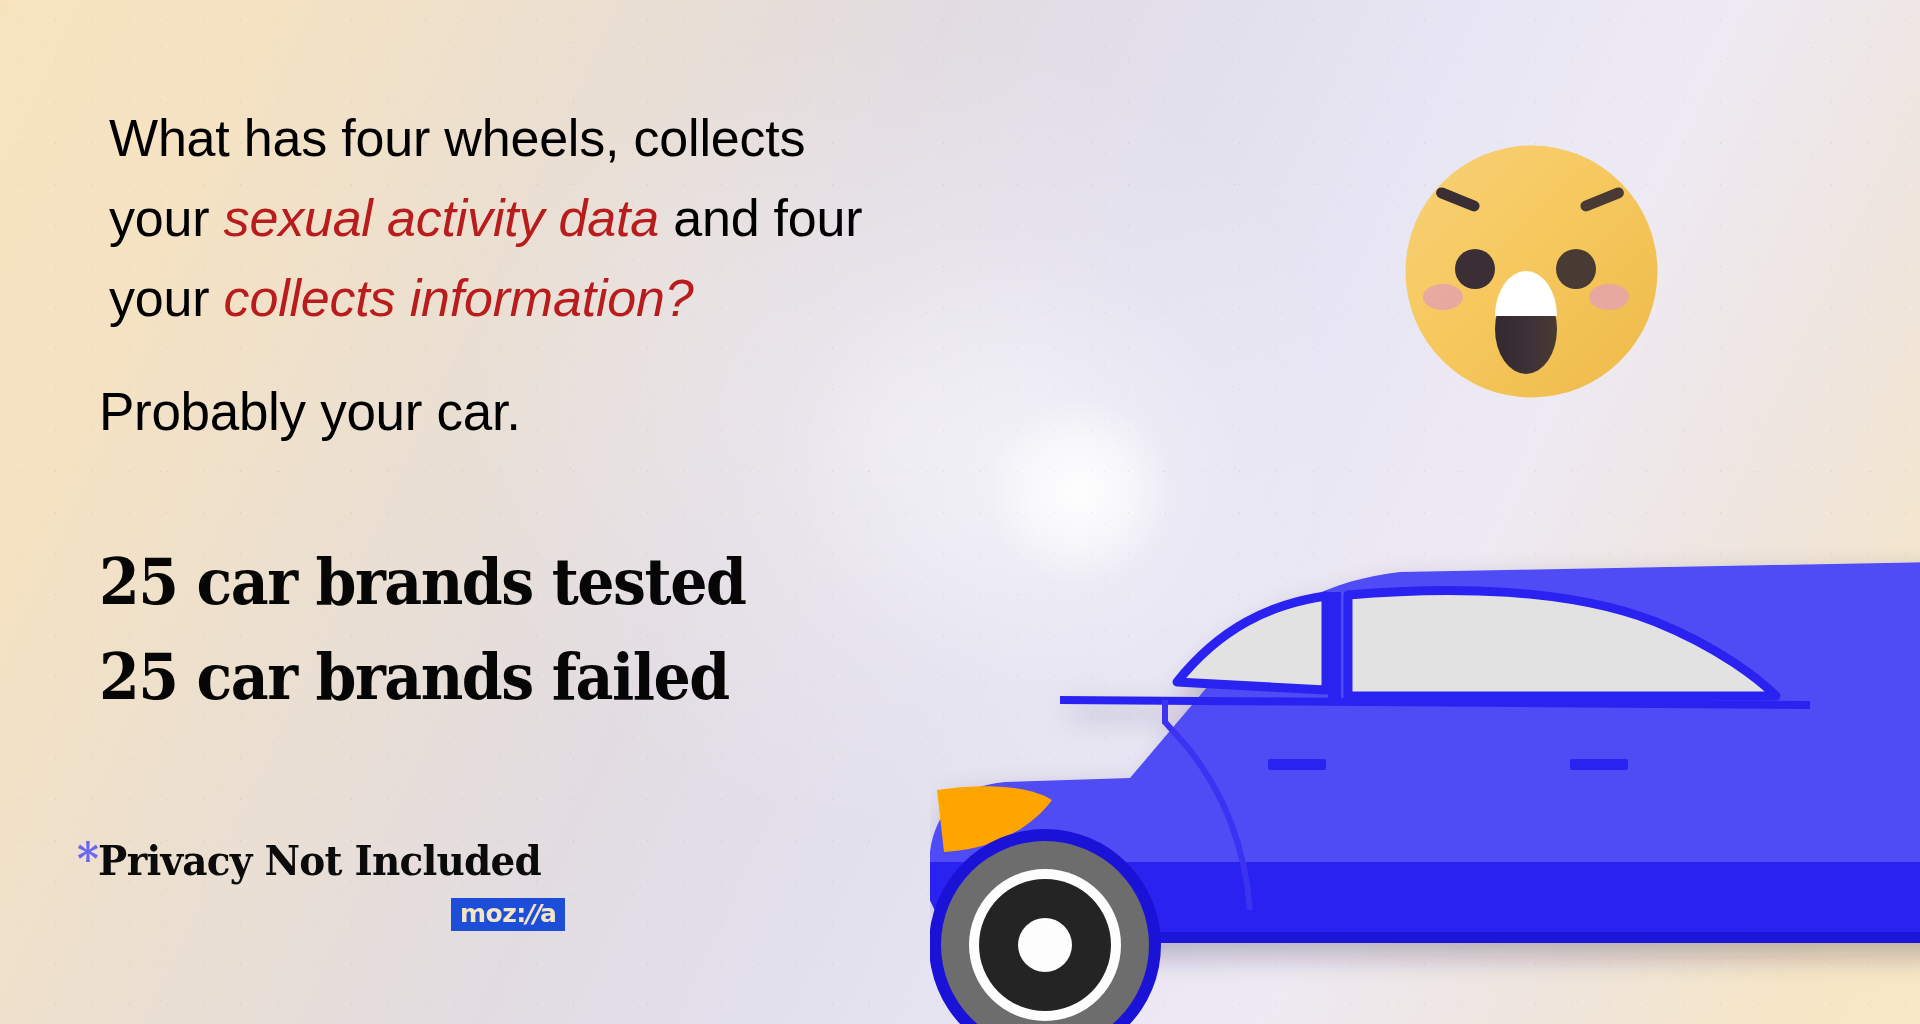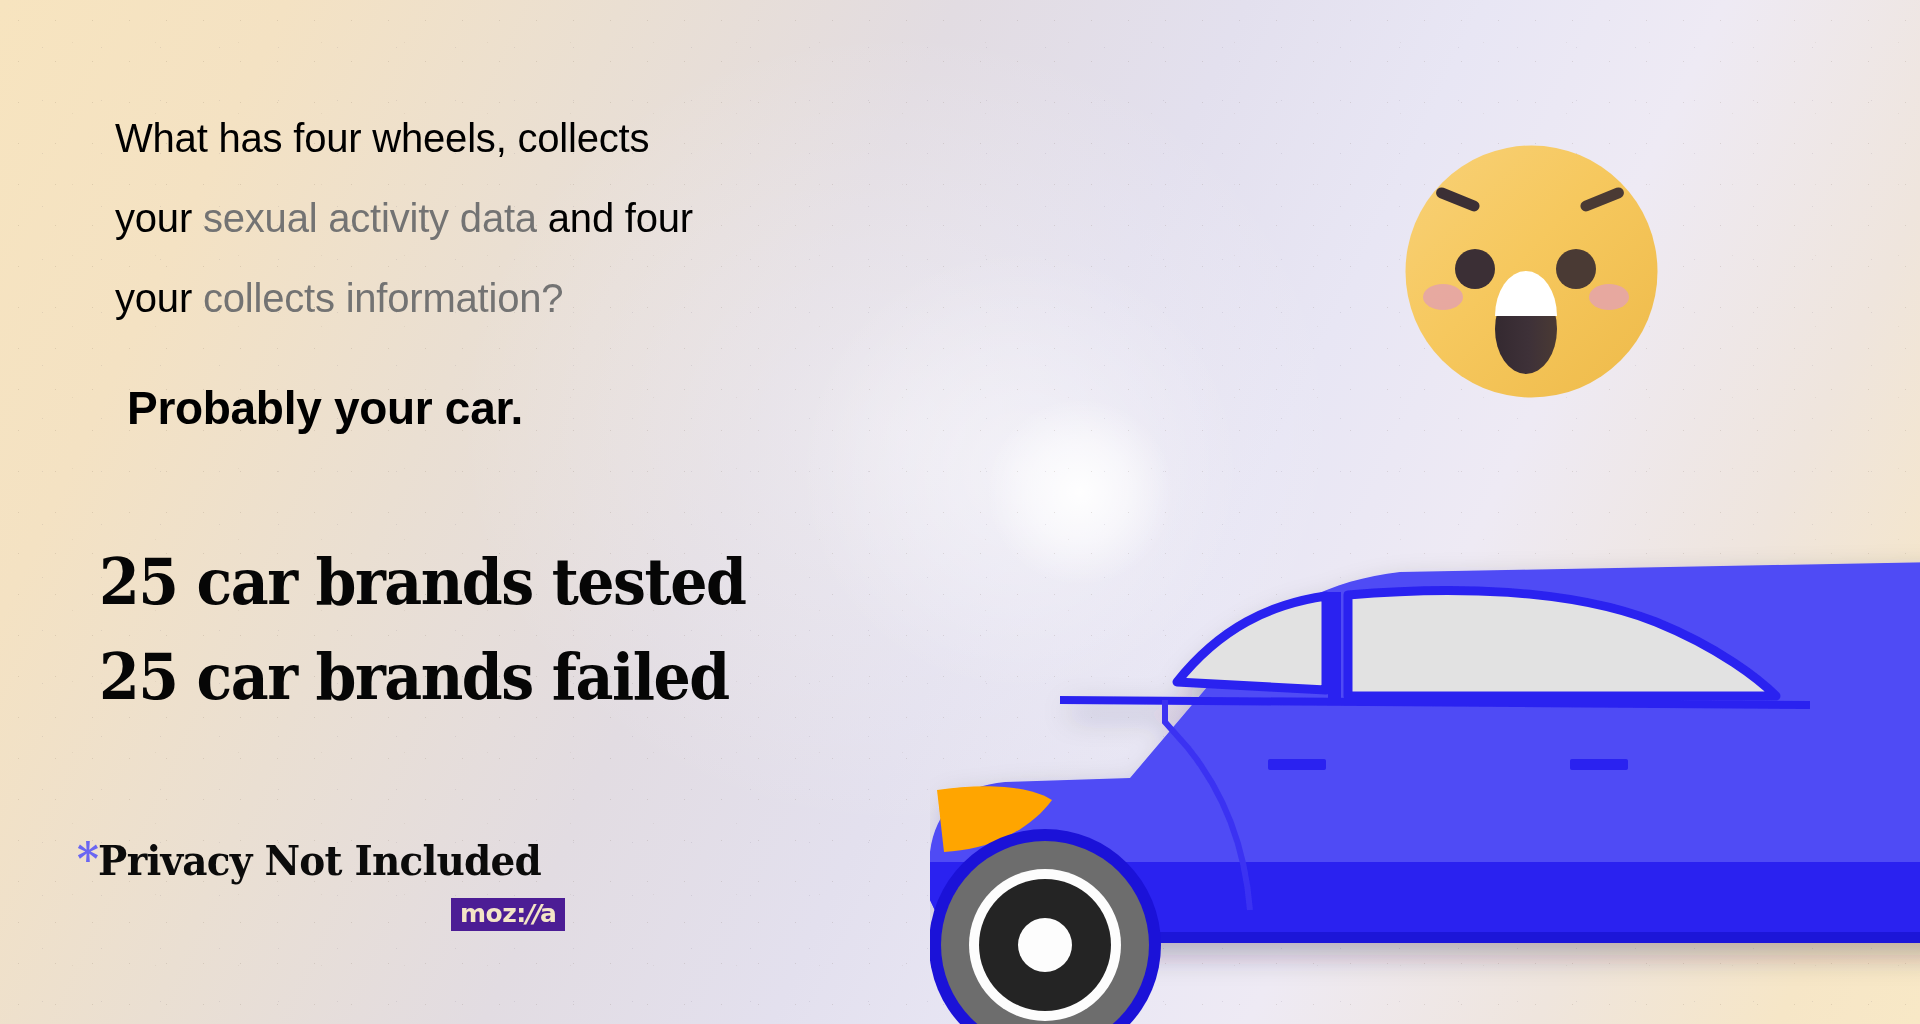--- a/index.html
+++ b/index.html
@@ -40,29 +40,29 @@
       radial-gradient(rgba(70,60,90,.7) 0.5px, transparent 0.6px),
       radial-gradient(rgba(120,100,80,.6) 0.5px, transparent 0.6px);
     background-size:37px 41px, 59px 53px, 83px 71px;
     background-position:0 0, 13px 21px, 31px 7px;
   }
 
   
   #copy{ position:absolute; left:99px; top:0; width:1060px; }
 
   #headline{
-    position:absolute; top:98px; left:16px;
-    font-size:40px; line-height:80px; color:#000; font-weight:400;
+    position:absolute; top:98px; left:10px;
+    font-size:52px; line-height:80px; color:#000; font-weight:400;
     letter-spacing:-0.2px; width:1000px;
   }
-  #headline .hl{ color:#737373; }
+  #headline .hl{ color:#b91c1c; font-style:italic; }
 
   #subhead{
     position:absolute; top:381px; left:0;
-    font-size:46px; font-weight:700; color:#000; letter-spacing:-0.3px;margin-left:28px;
+    font-size:53px; font-weight:400; color:#000; letter-spacing:-0.3px;
   }
 
   .stat{
     position:absolute; left:0;
     font-family:"DejaVu Serif", serif;
     font-weight:700; font-size:63px; color:#060606;
     letter-spacing:-1.6px; white-space:nowrap;
     transform:scaleX(.93); transform-origin:left center;
   }
   #stat1{ top:545px; }
@@ -72,21 +72,21 @@
   #footer{ position:absolute; left:77px; top:838px;text-align:right; }
   #pni{
     font-family:"DejaVu Serif", serif;
     font-size:41px; font-weight:700; color:#0b0b0b;
     letter-spacing:-0.8px; line-height:1; white-space:nowrap;
     transform:scaleX(.95); transform-origin:left center;
   }
   #pni .star{ color:#6a66f2; font-size:44px; }
   #moz-logo{
     display:inline-block; margin-top:16px; margin-left:22px;
-    background:#4c1d95; color:#f4e5c6;
+    background:#1d4ed8; color:#f4e5c6;
     font-family:"DejaVu Sans", sans-serif;
     font-weight:700; font-size:25px; letter-spacing:-.5px;
     padding:3px 9px 5px 9px; line-height:1;
   }
   #moz-logo .slash{ font-style:italic; letter-spacing:-2px; }
 
   
   #emoji{ position:absolute; left:1404px; top:144px; width:255px; height:255px; }
 
   

